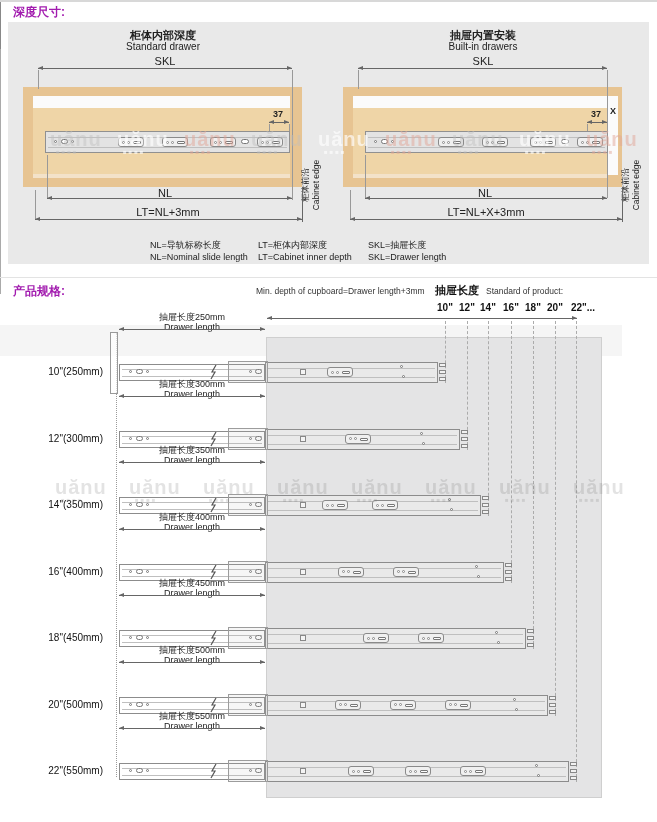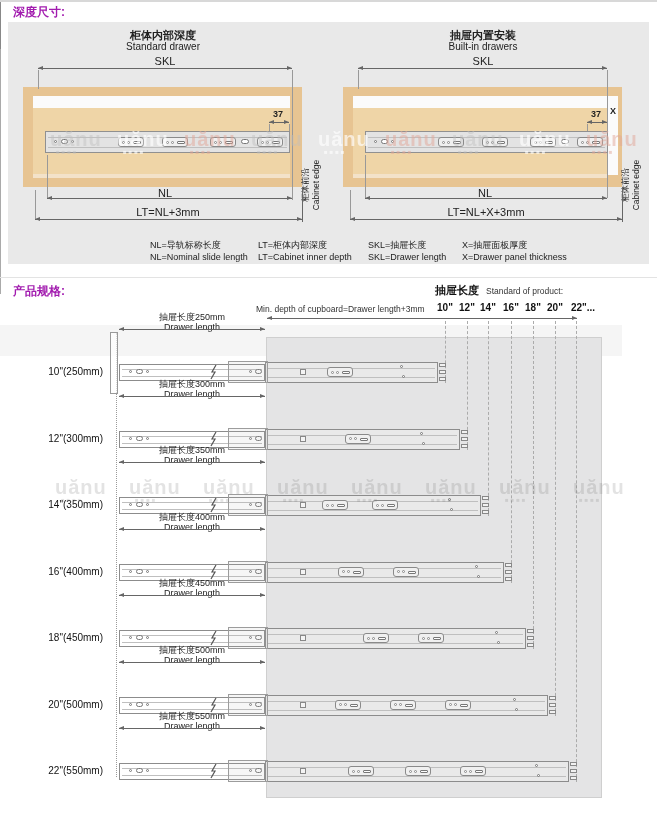--- a/index.html
+++ b/index.html
@@ -133,28 +133,24 @@
     <div>NL=Nominal slide length</div>
   </div>
   <div class="leg" style="left:258px">
     <div>LT=柜体内部深度</div>
     <div>LT=Cabinet inner depth</div>
   </div>
   <div class="leg" style="left:368px">
     <div>SKL=抽屉长度</div>
     <div>SKL=Drawer length</div>
   </div>
-  <div class="leg" style="left:462px">
-    <div>X=抽屉面板厚度</div>
-    <div>X=Drawer panel thickness</div>
-  </div>
 
   <div class="abs" style="left:0;top:277px;width:657px;height:1px;background:#e3e3e3"></div>
   <div class="sec-title" style="left:13px;top:283px">产品规格:</div>
-  <div class="abs small" style="left:256px;top:304px">Min. depth of cupboard=Drawer length+3mm</div>
+  <div class="abs small" style="left:256px;top:286px">Min. depth of cupboard=Drawer length+3mm</div>
   <div class="abs" style="left:435px;top:283px;font-size:11px;font-weight:bold;color:#111">抽屉长度</div>
   <div class="abs small" style="left:486px;top:286px">Standard of product:</div>
 
   <div class="abs" style="left:266px;top:337px;width:336px;height:461px;background:#e4e4e5;border:1px solid #cfcfcf;z-index:1"></div>
   <div class="dim" style="left:267px;top:318px;width:310px">
       <i class="al"></i>
       <i class="ar"></i>
     </div>
 
   <div class="abs" style="left:116px;top:333px;height:444px;border-left:1px dotted #9a9a9a;z-index:2"></div>

